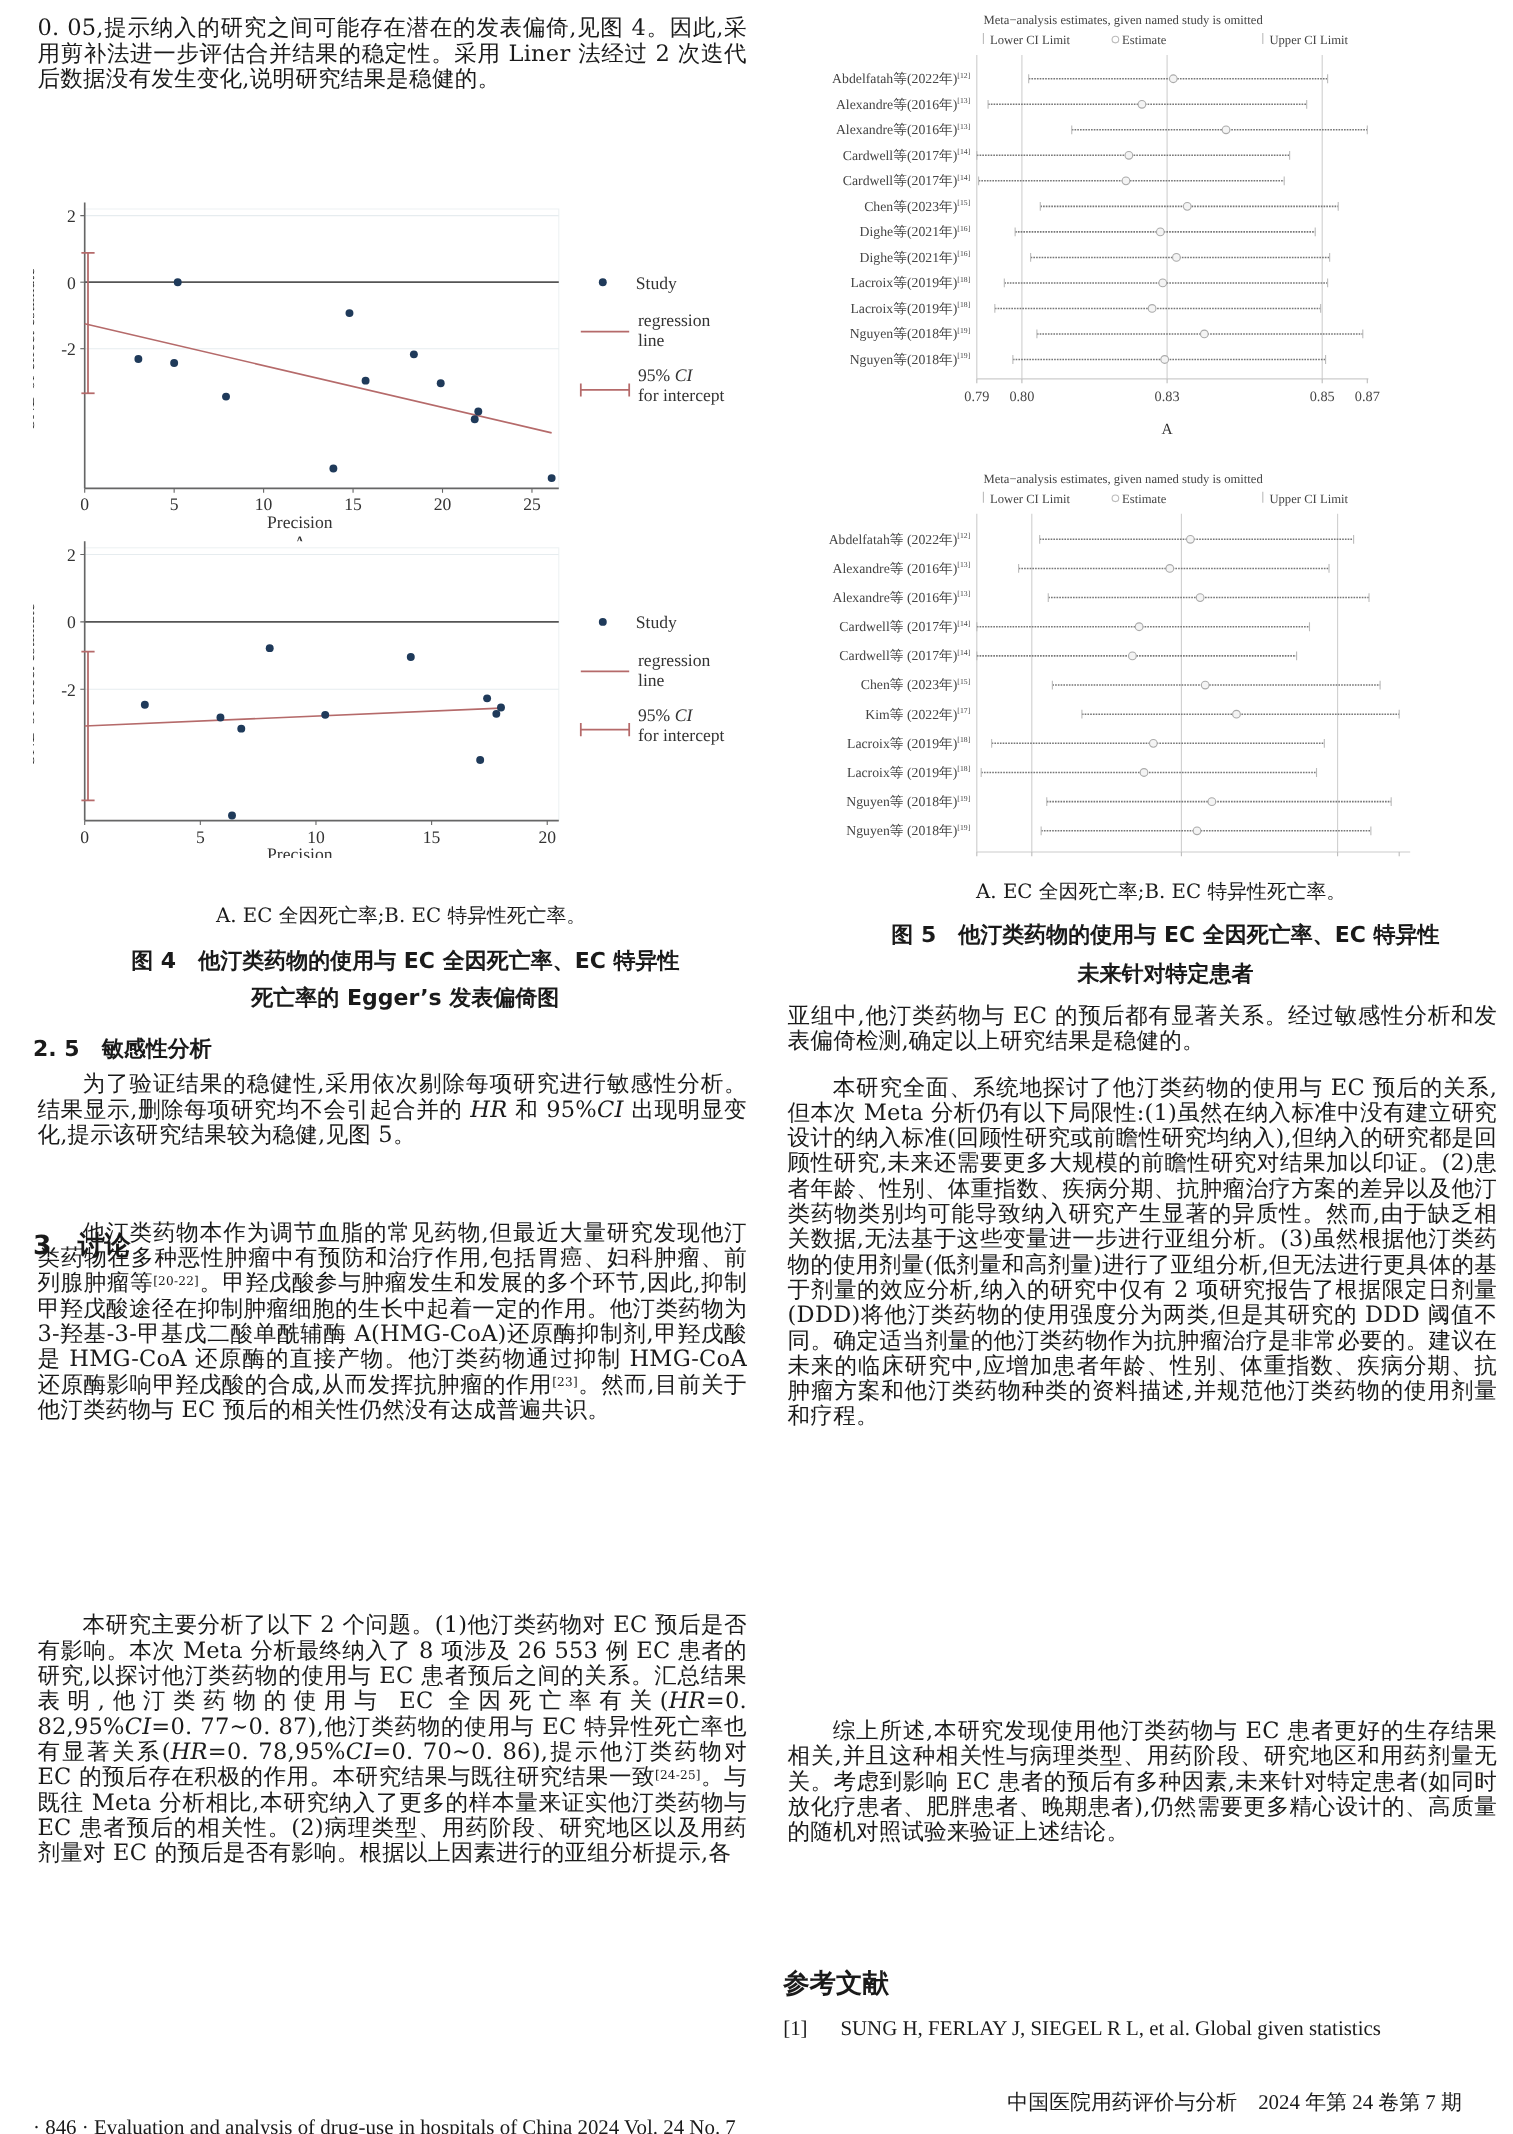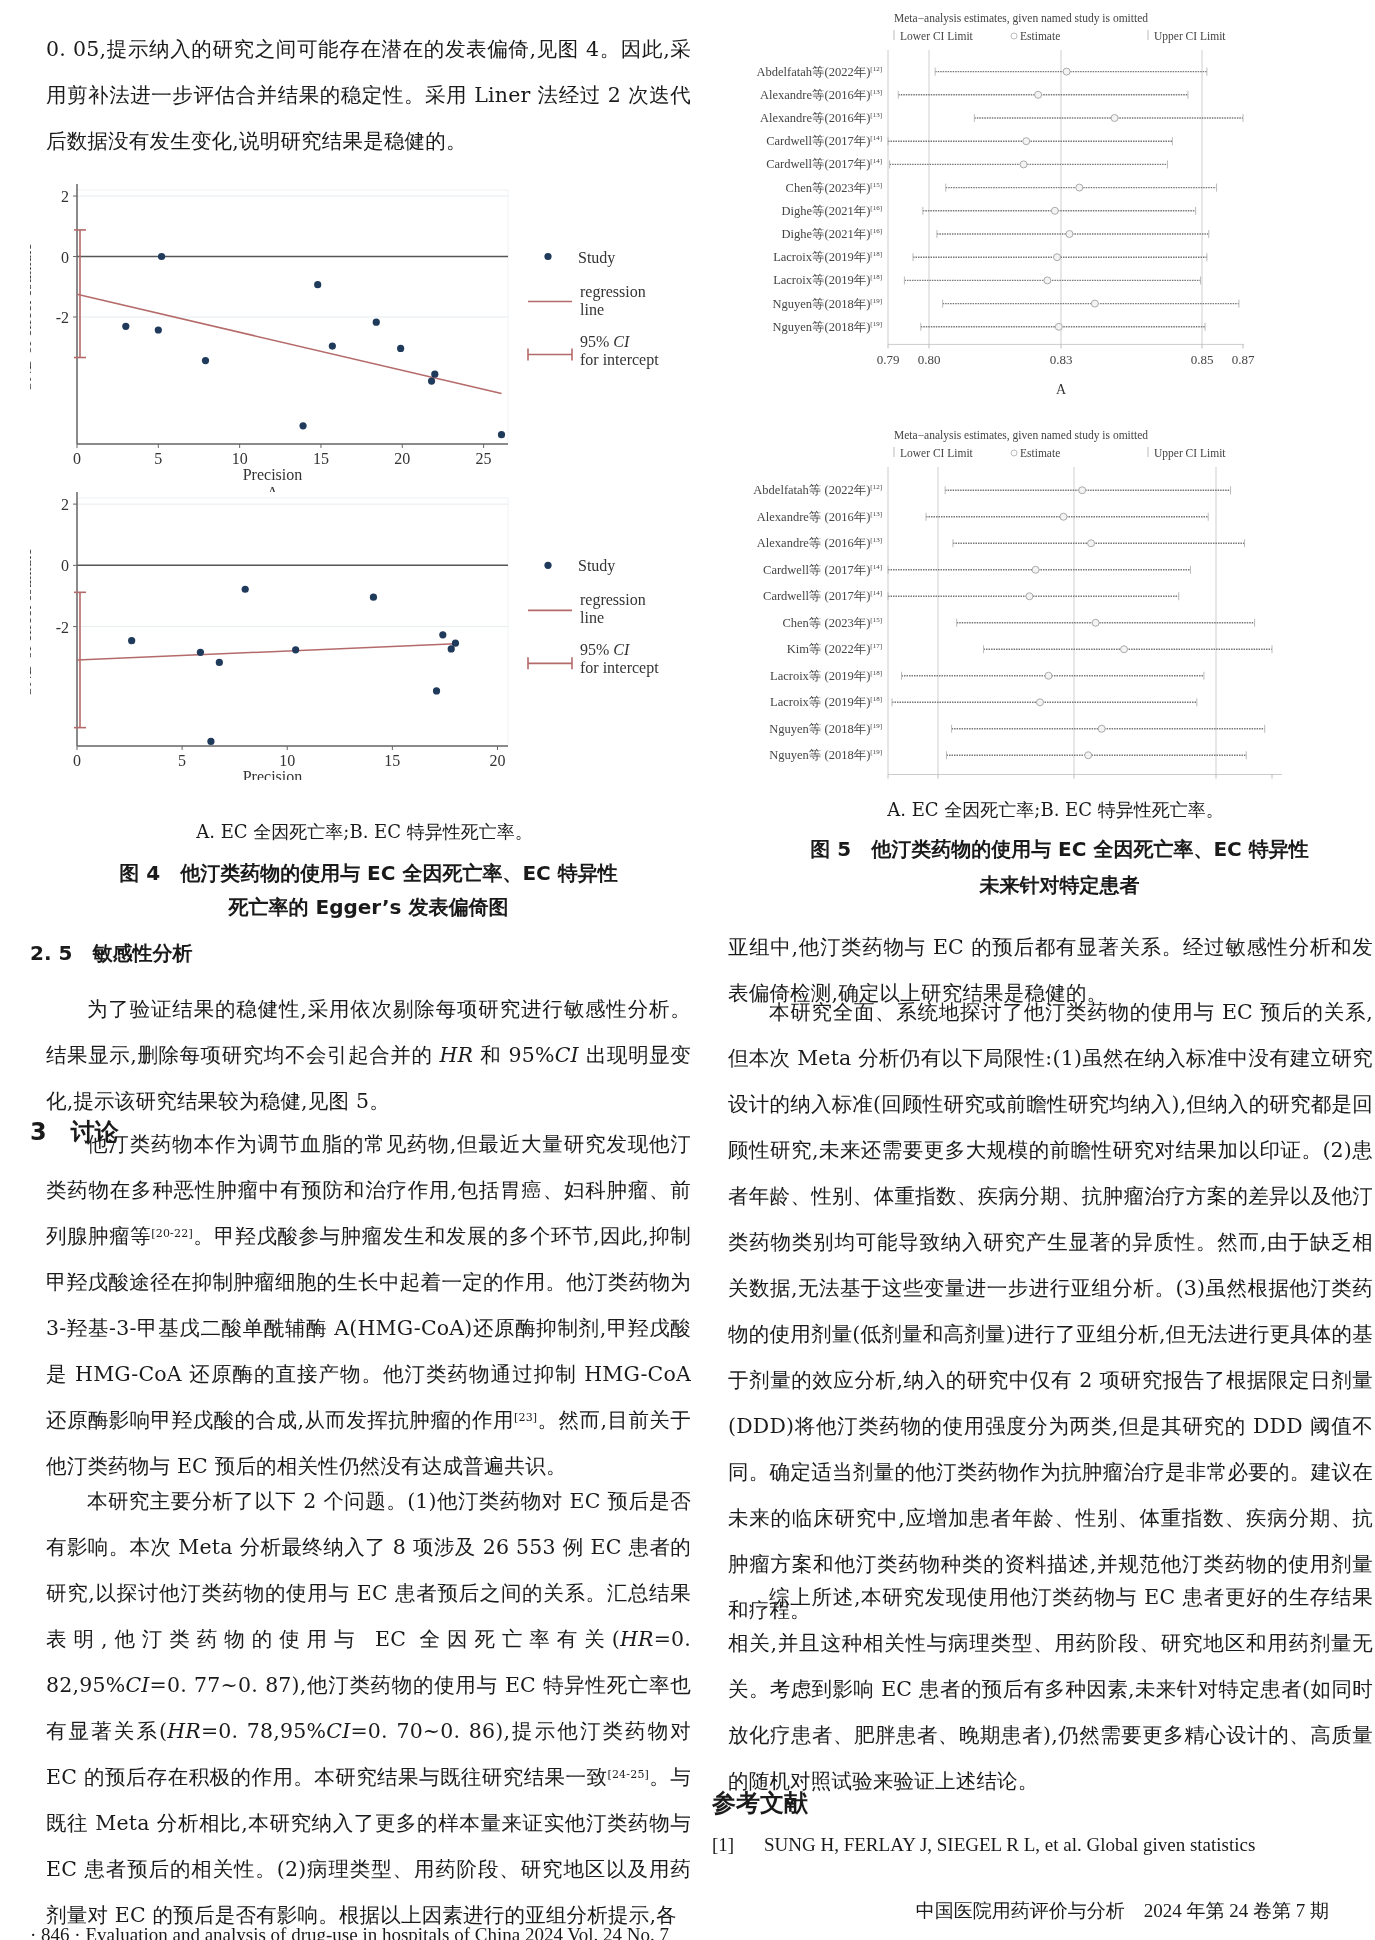--- a/index.html
+++ b/index.html
@@ -1,20 +1,20 @@
 <!DOCTYPE html>
 <html><head>
 <meta charset="utf-8">
 <style>
   html,body{margin:0;padding:0;background:#fff;}
   body{width:1375px;height:1940px;position:relative;overflow:hidden;font-family:"DejaVu Serif","Liberation Serif",serif;color:#1a1a1a;}
   .col{position:absolute;top:0;width:645px;}
   .col-left{left:30px;}
   .col-right{left:712px;}
-  p.para{margin:16px;font-size:20.5px;line-height:46px;text-align:justify;text-justify:inter-character;letter-spacing:0.2px;}
+  p.para{margin:4px;font-size:20.5px;line-height:23px;text-align:justify;text-justify:inter-character;letter-spacing:0.2px;}
   p.indent{text-indent:2em;}
   sup{font-size:11px;vertical-align:top;position:relative;top:-2px;}
   .sub-cap{text-align:center;font-size:18px;margin:12px;}
   .fig-title{text-align:center;font-family:"DejaVu Sans","Liberation Sans",sans-serif;font-weight:bold;font-size:20px;line-height:34px;margin:16px;}
   .sec-h2{font-family:"DejaVu Sans","Liberation Sans",sans-serif;font-weight:bold;font-size:20px;margin:0;line-height:34px;}
   .sec-h1{font-family:"DejaVu Sans","Liberation Sans",sans-serif;font-weight:bold;font-size:24px;margin:0;line-height:36px;}
   .ref{font-size:19px;line-height:30px;font-family:"Liberation Serif",serif;margin:0;}
   .footer{position:absolute;top:1898px;font-size:19px;font-family:"Liberation Serif",serif;}
   svg text{font-family:"Liberation Serif",serif;}
   .it{font-style:italic;}

